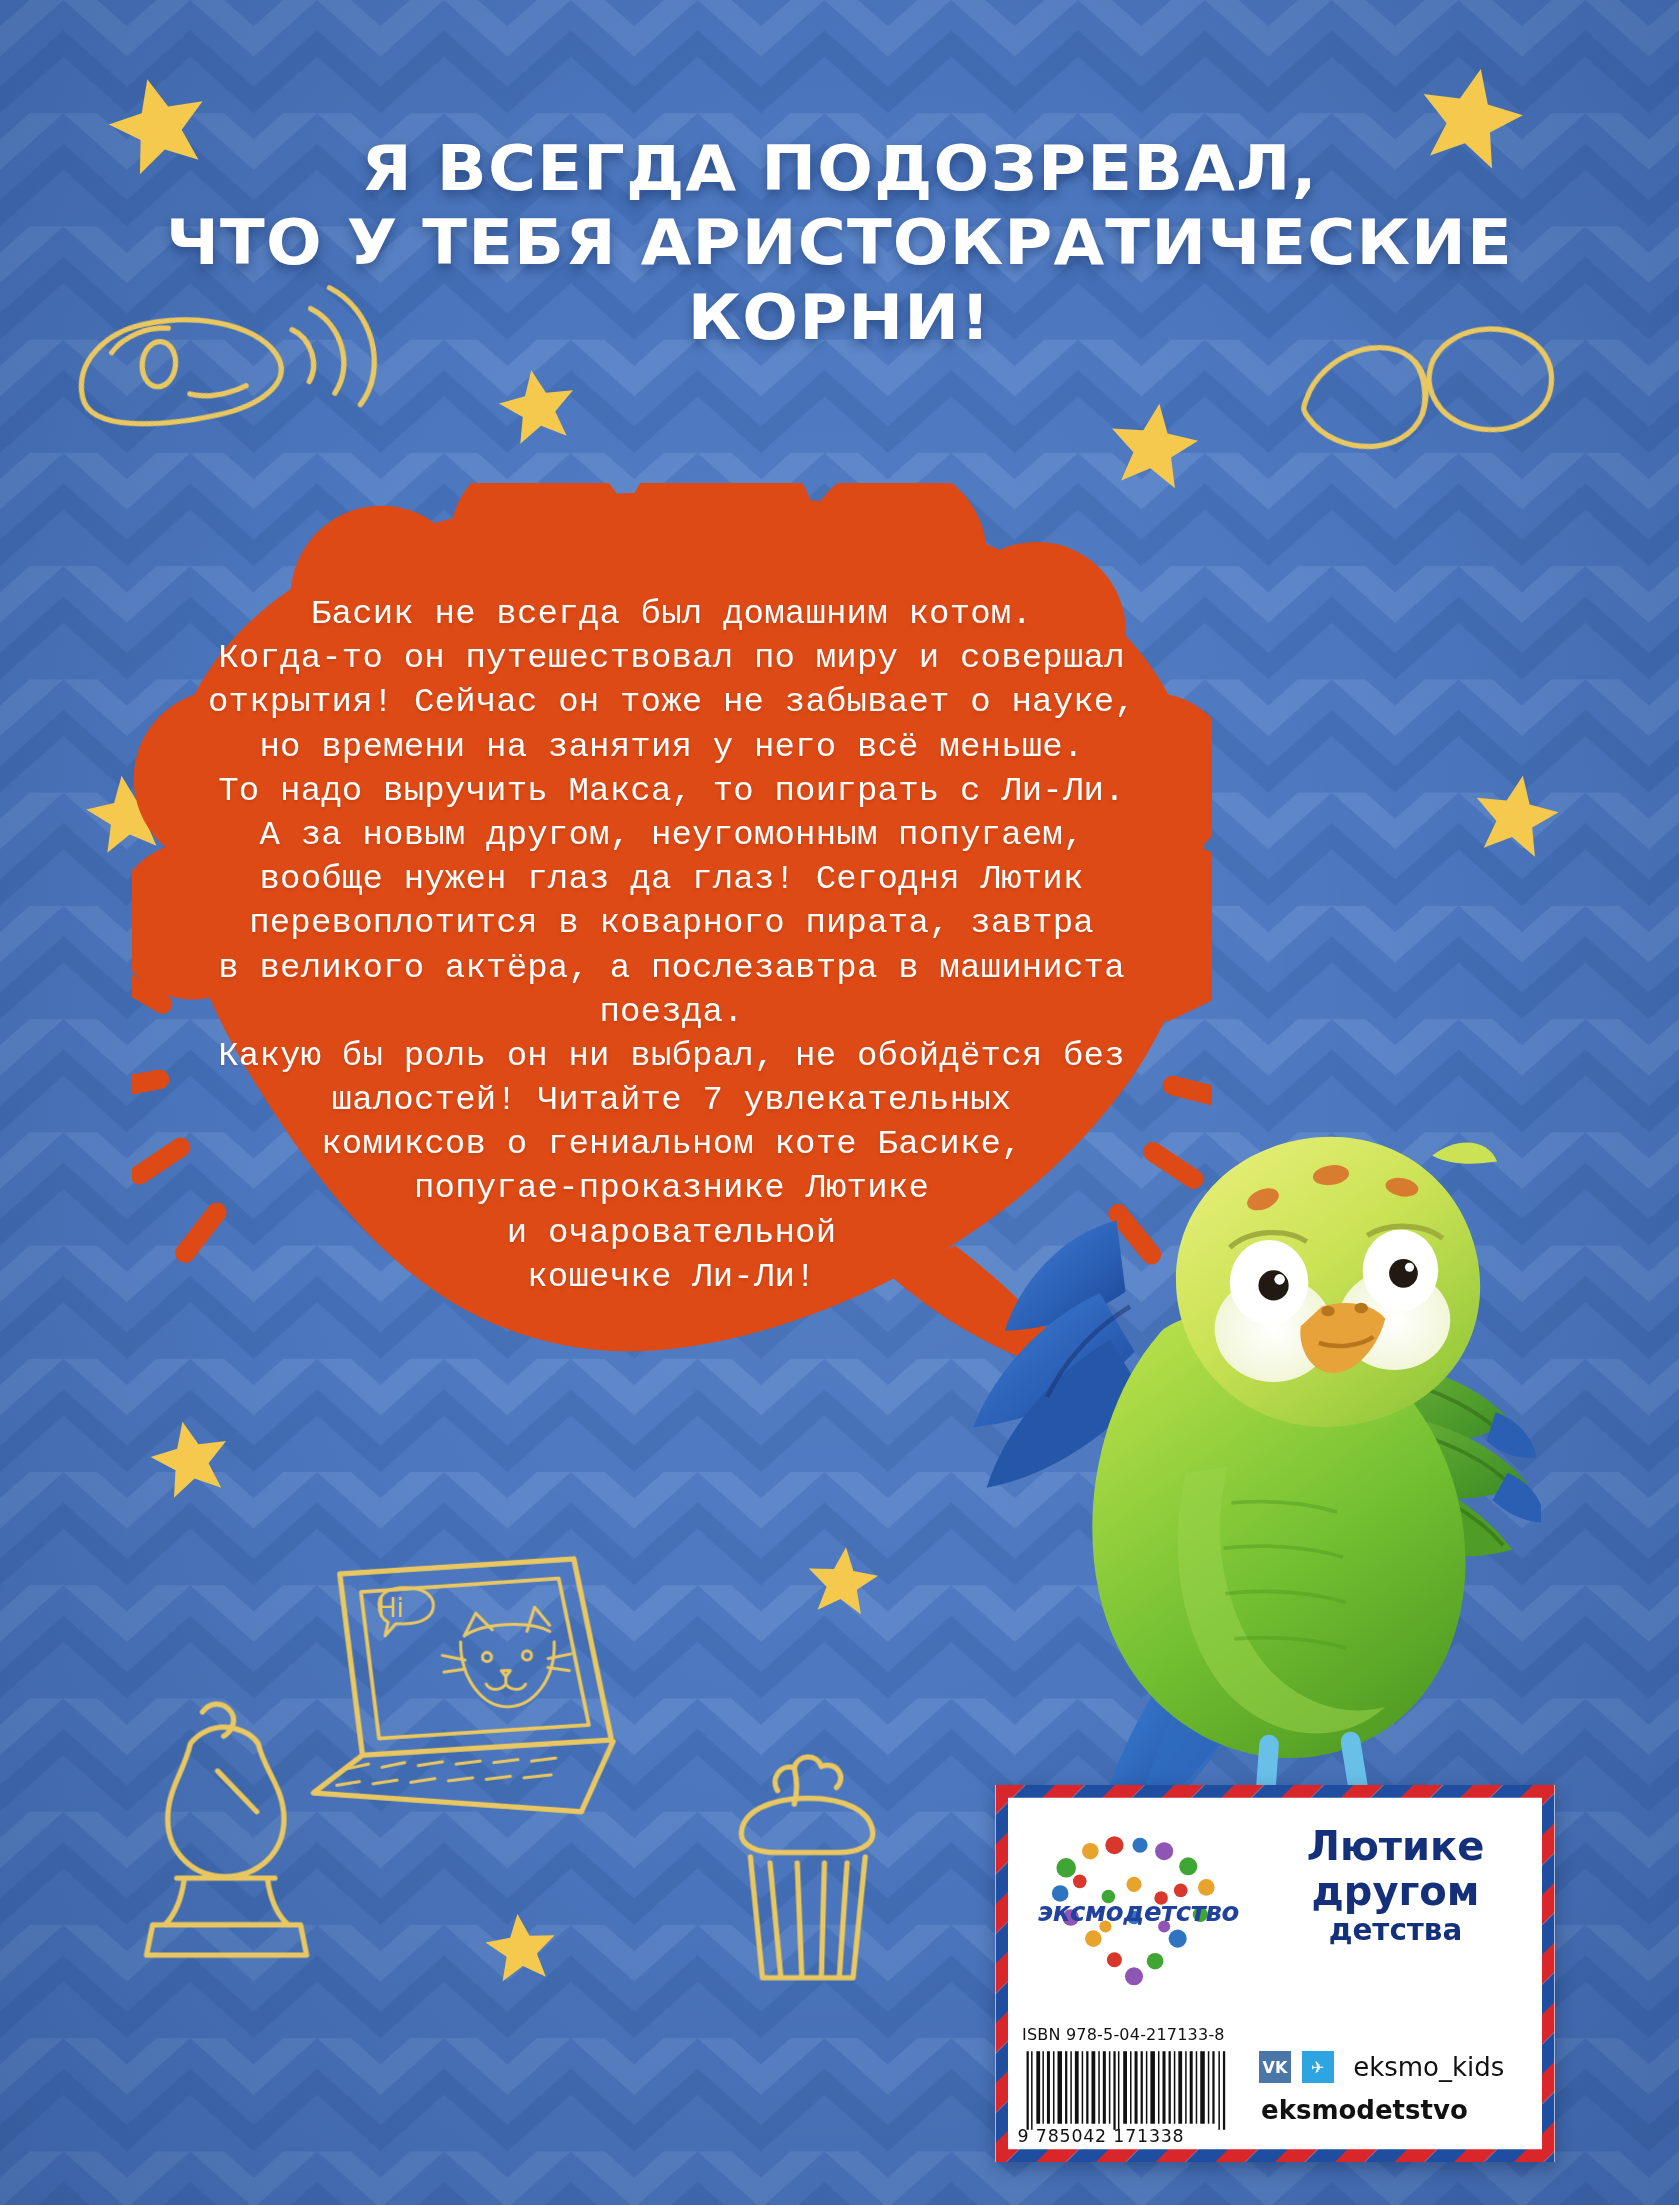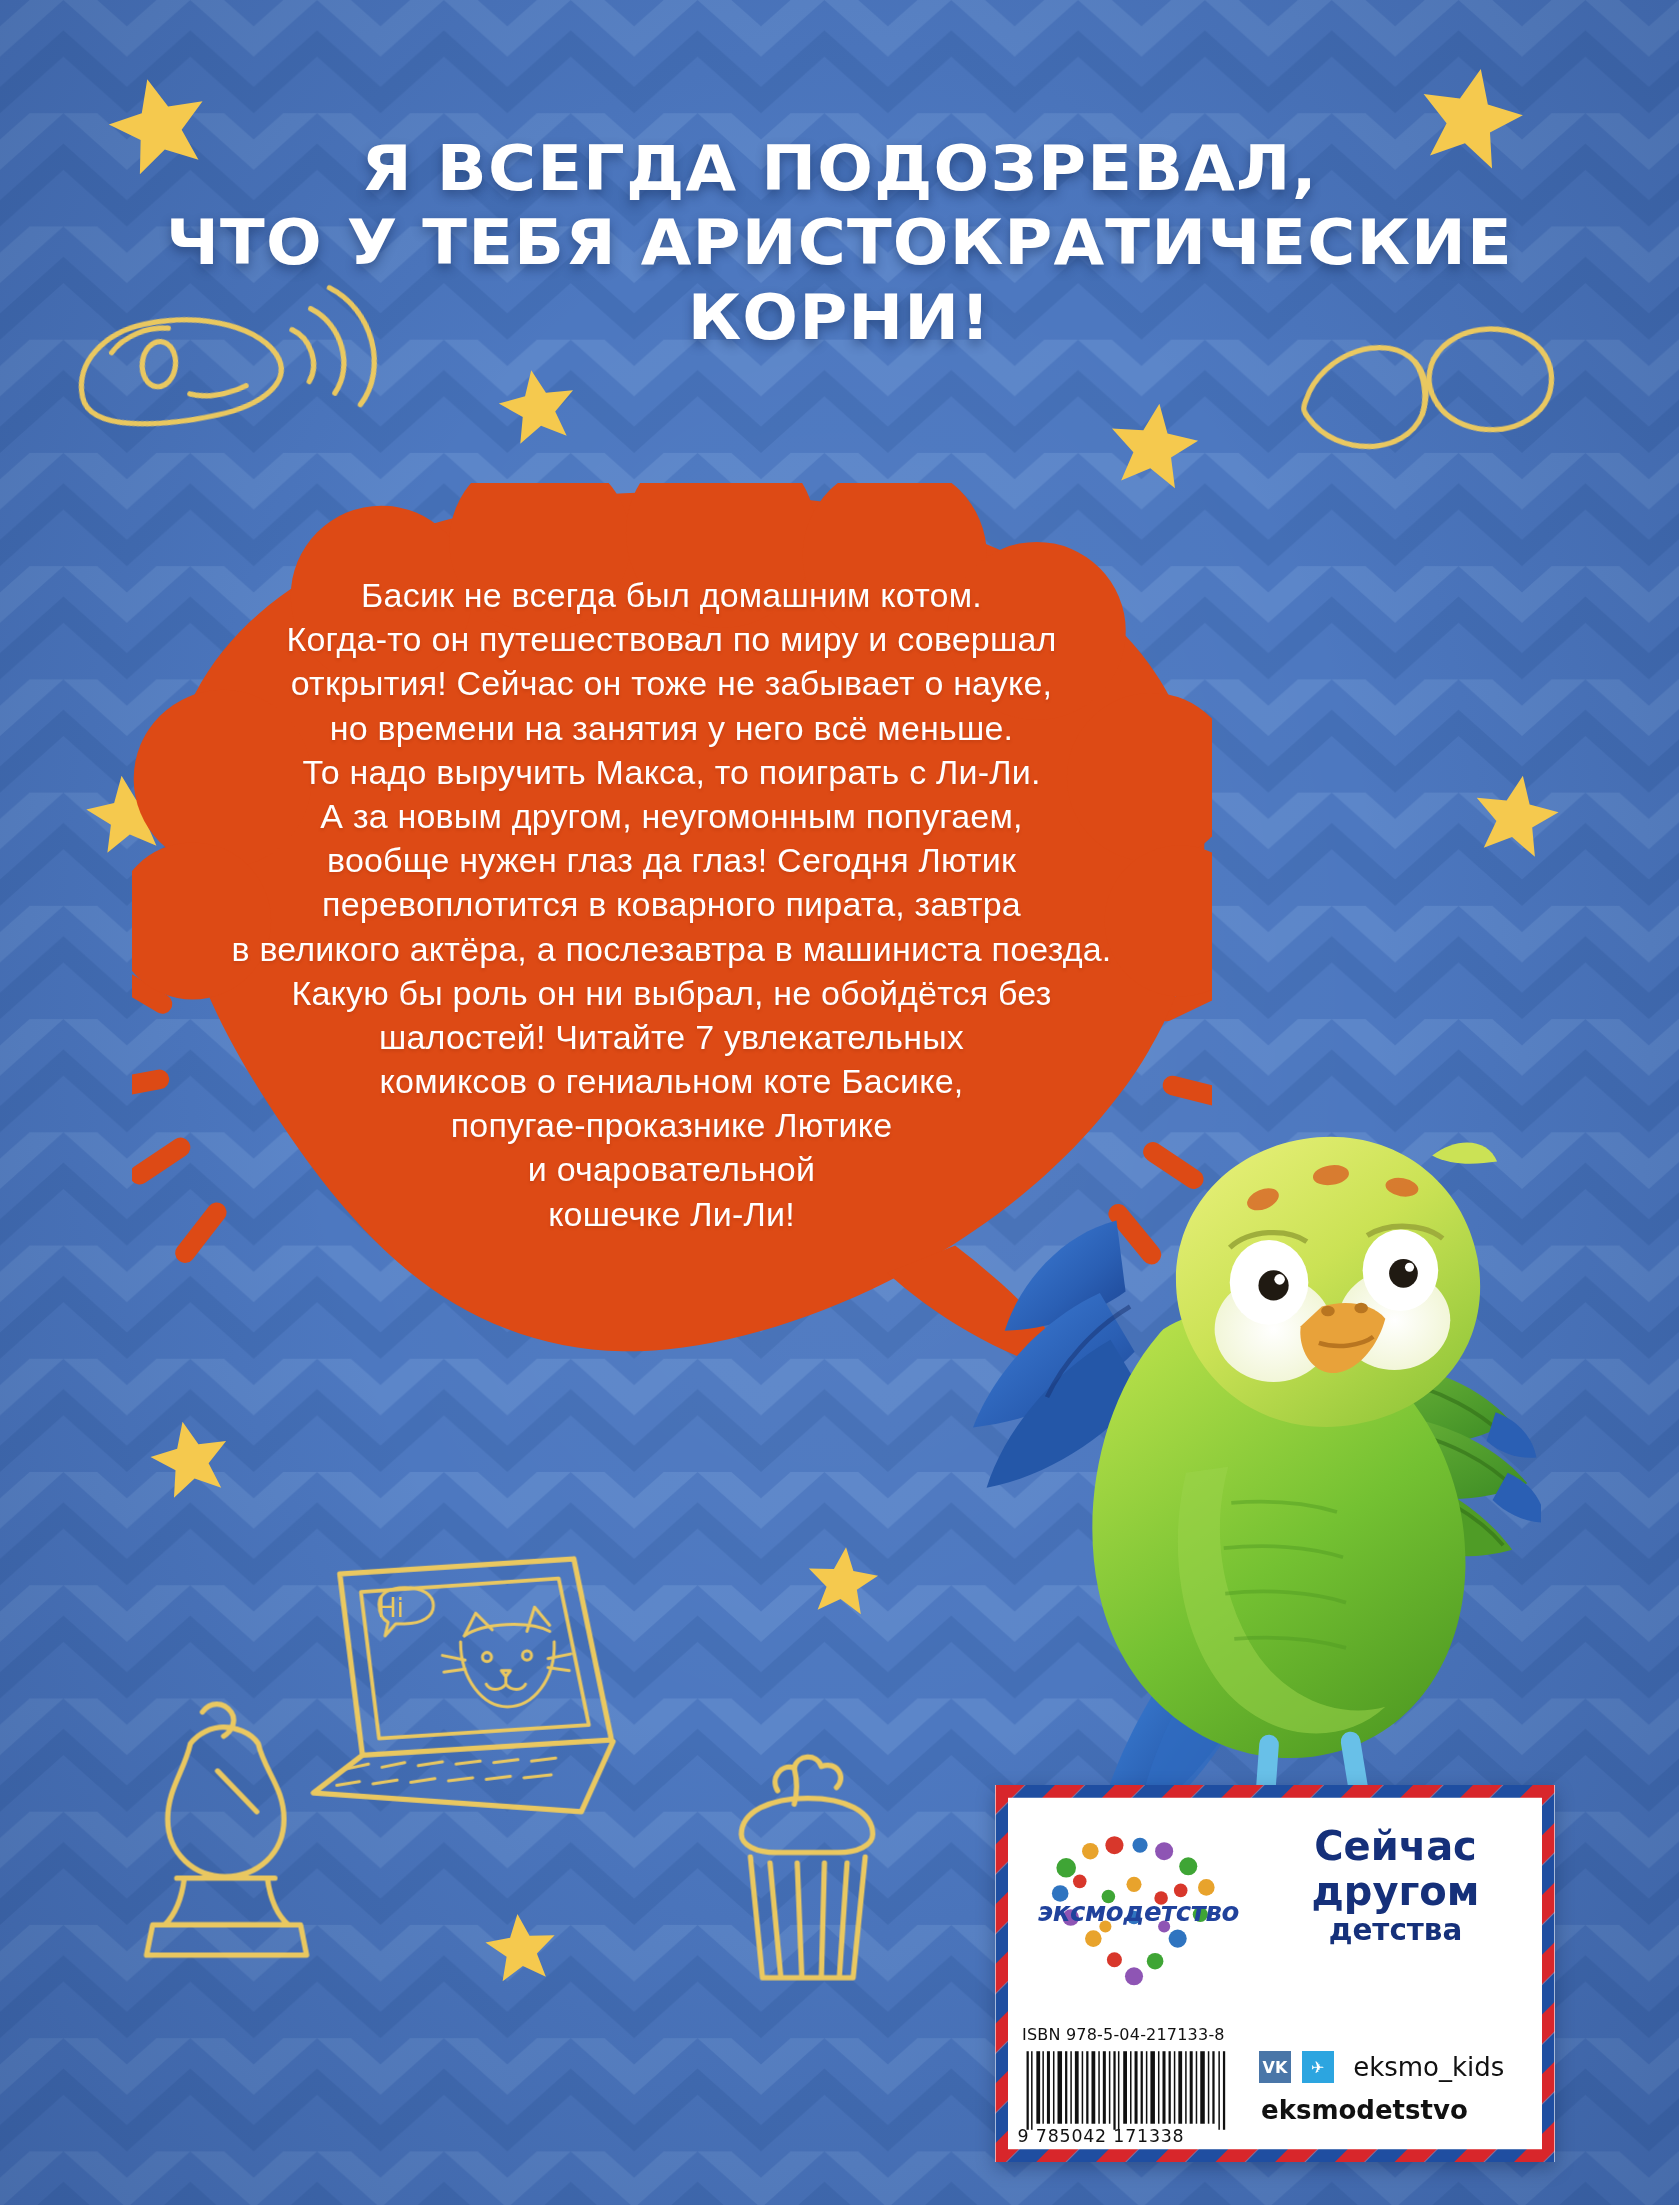--- a/index.html
+++ b/index.html
@@ -78,24 +78,24 @@
     width: 1080px;
     height: 1057px;
   }
   .blob-shape {
     position: absolute;
     inset: 0;
   }
   .blob-text {
     position: absolute;
     left: 60px;
-    top: 90px;
+    top: 109px;
     width: 959px;
     color: #ffffff;
-    font-family: Liberation Sans, sans-serif;
+    font-family: Liberation Mono, monospace;
     font-size: 34px;
     line-height: 1.30;
     text-align: center;
     letter-spacing: 0.2px;
     white-space: pre-line;
     text-shadow: 0 1.5px 3px rgba(140,40,10,0.25);
   }
 
   
   .parrot {
@@ -626,21 +626,21 @@
         <circle cx="116" cy="112" r="9" fill="#3fa535"></circle>
         <circle cx="186" cy="114" r="9" fill="#d8372b"></circle>
         <circle cx="150" cy="140" r="9" fill="#2f74c0"></circle>
         <circle cx="112" cy="152" r="8" fill="#e8a32c"></circle>
         <circle cx="190" cy="152" r="8" fill="#8e55b4"></circle>
       </g>
     </svg>
     <div class="heart-word">эксмодетство</div>
 
     <div class="badge-slogan">
-      <span class="s1">Сейчас</span>
+      <span class="s1">Лютике</span>
       <span class="s2">другом</span>
       <span class="s4">детства</span>
     </div>
 
     <div class="isbn-text">ISBN 978-5-04-217133-8</div>
 
     <svg class="barcode-box" viewBox="0 0 282 112">
       <rect width="282" height="112" fill="#ffffff"></rect>
       <g fill="#111111">
         <rect x="6" y="4" width="3" height="104"></rect>

